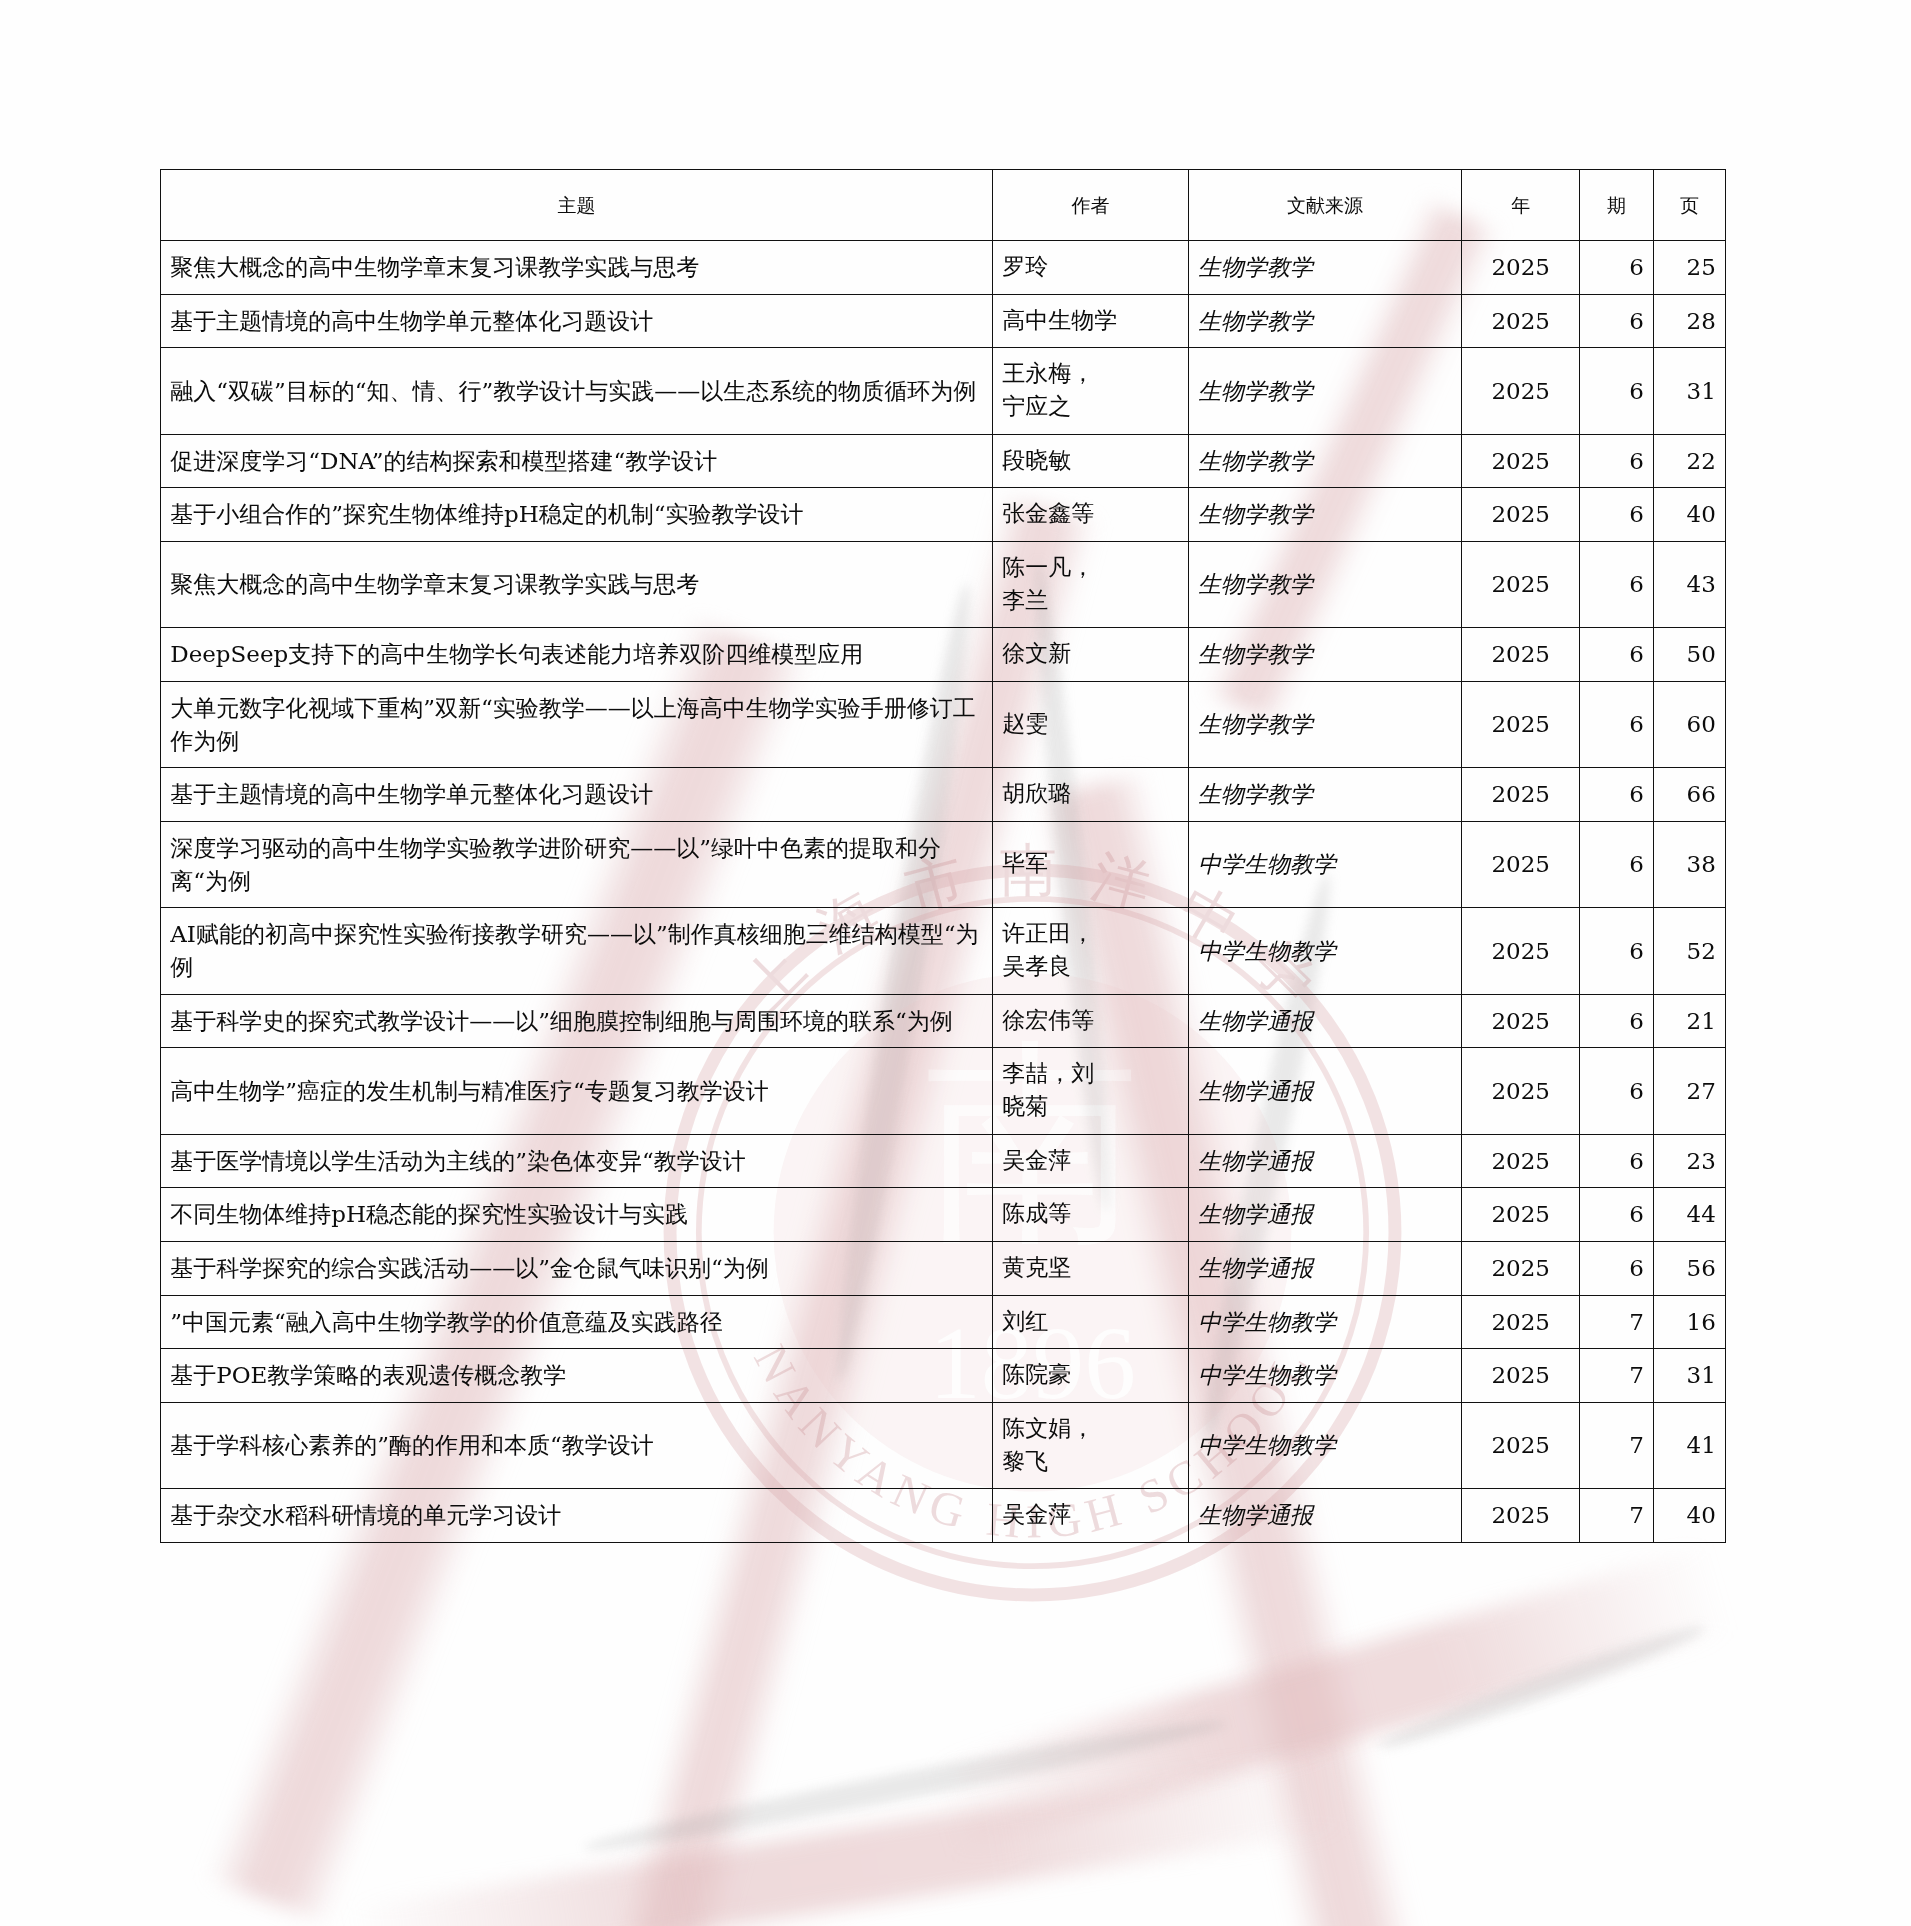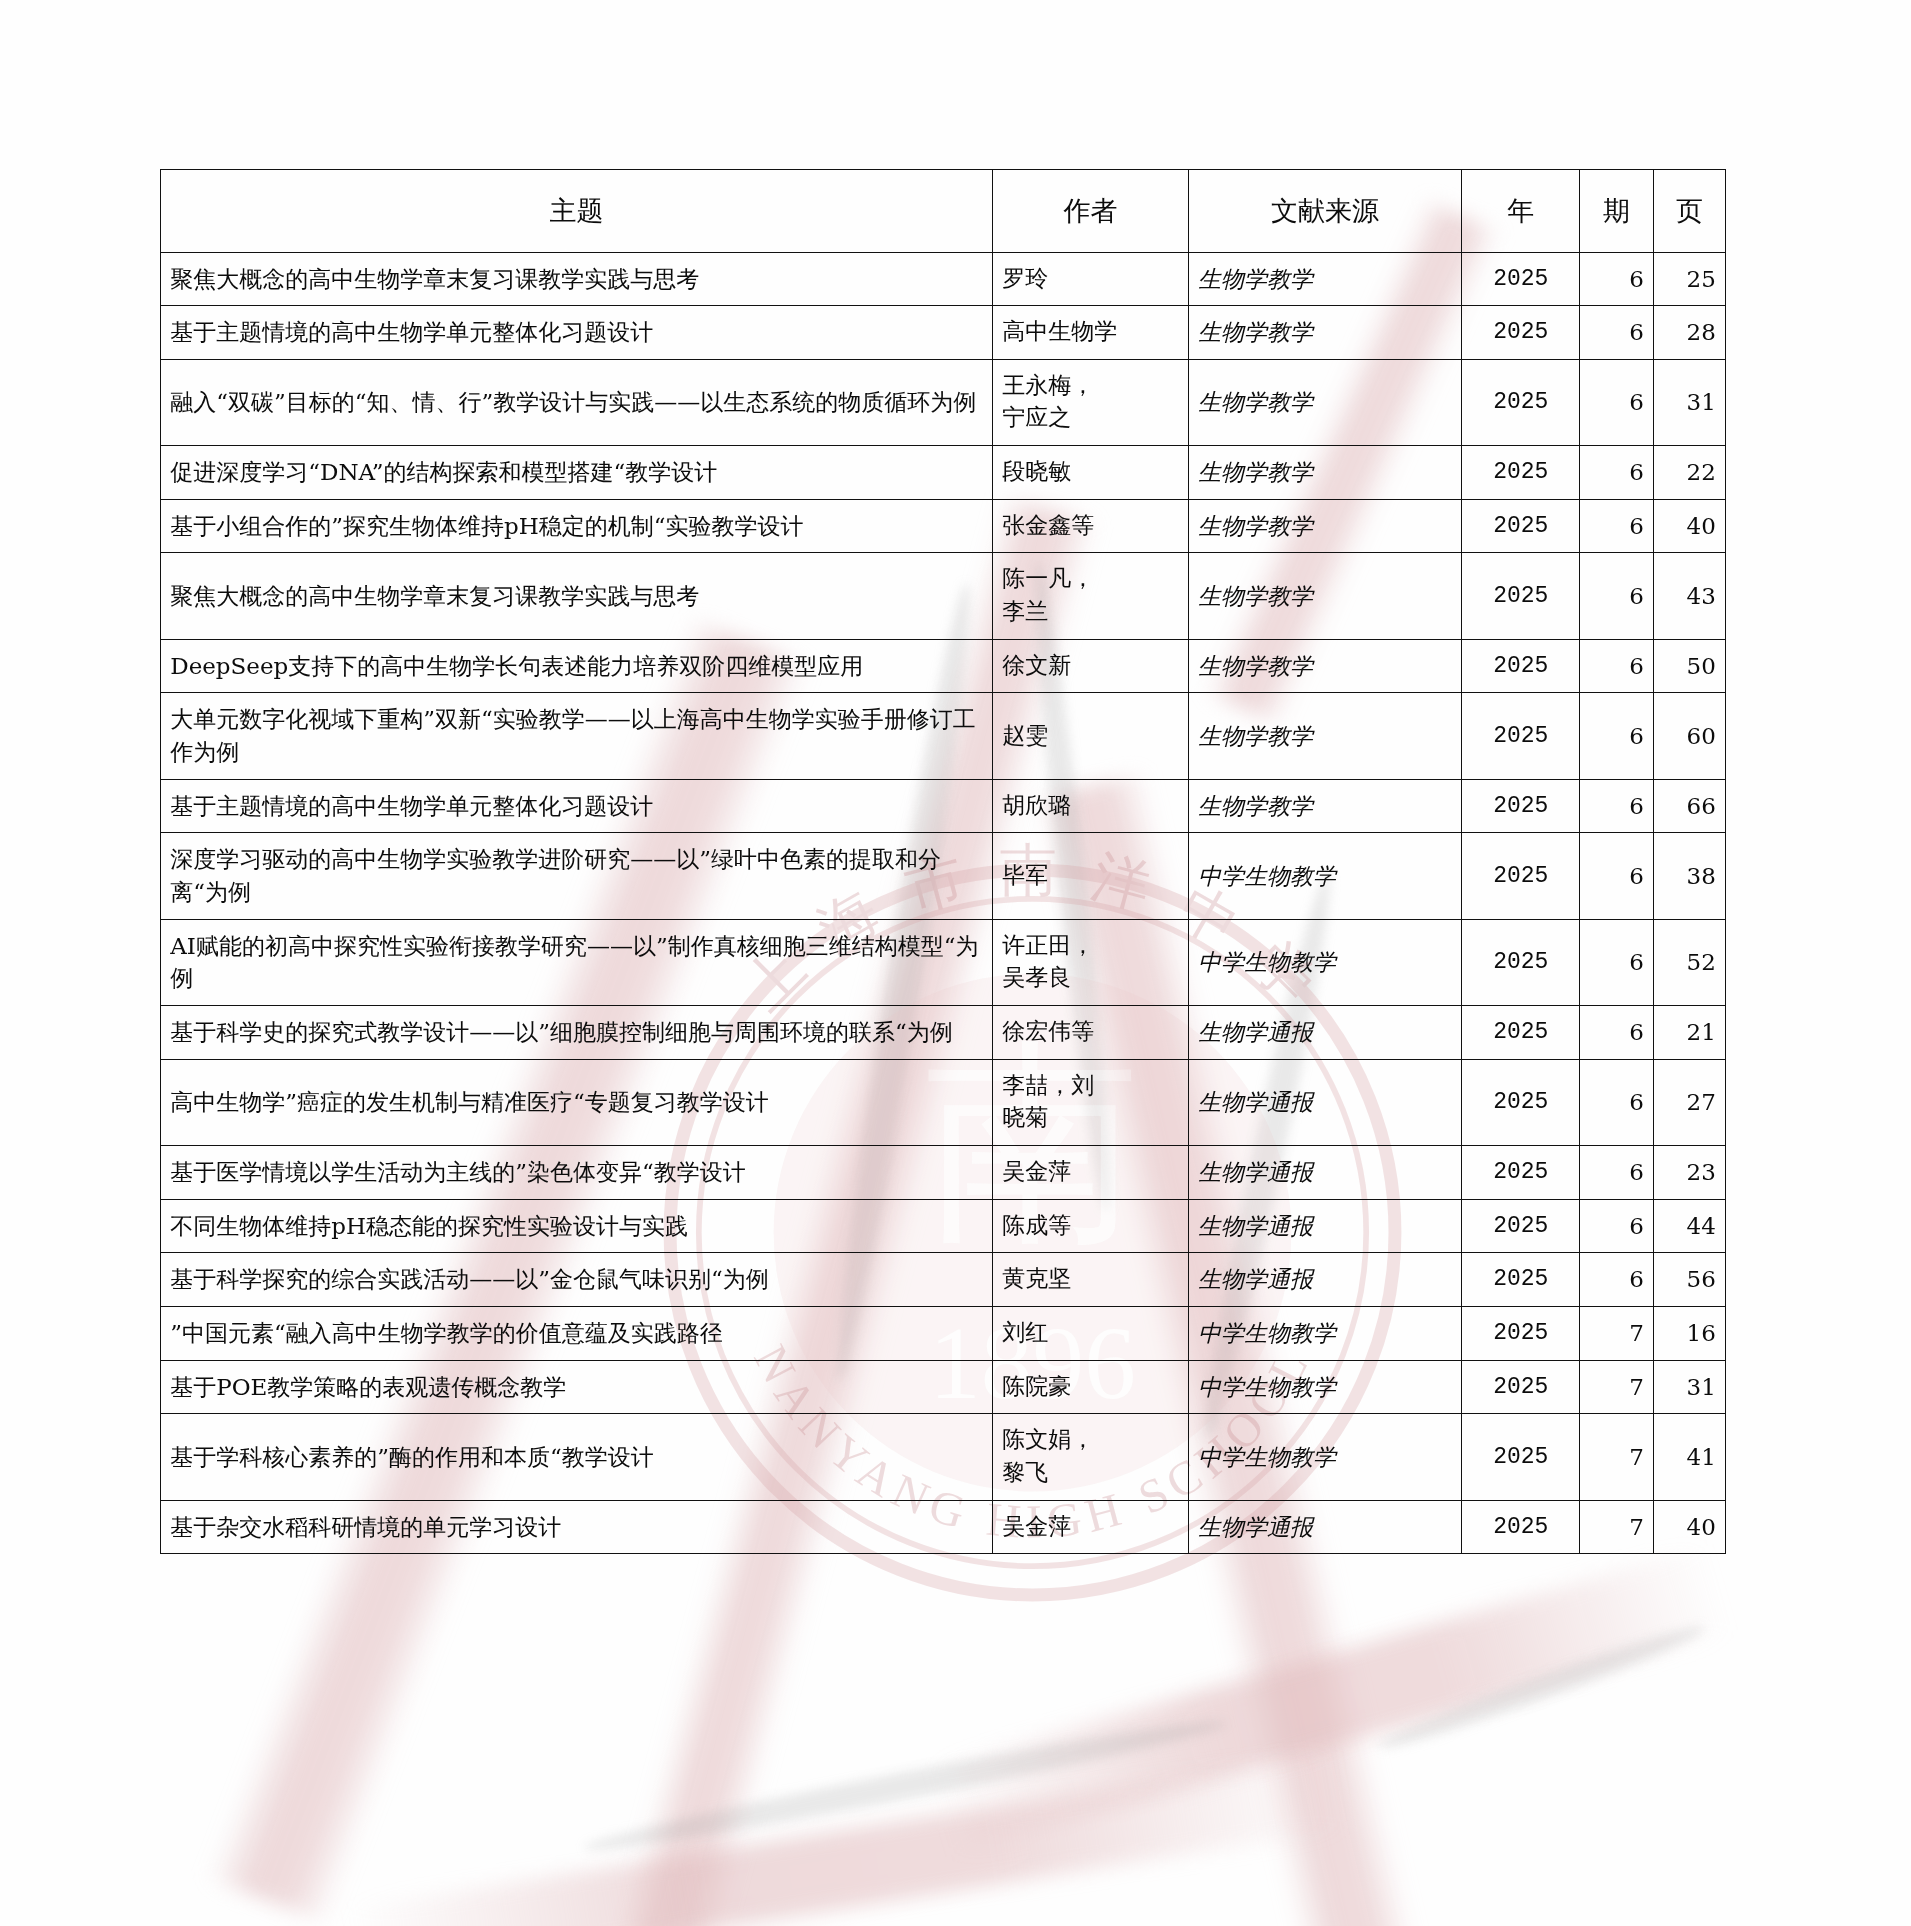--- a/index.html
+++ b/index.html
@@ -84,35 +84,35 @@
     padding: 10px 9.2px;
     vertical-align: middle;
     font-weight: normal;
     background: transparent;
     font-size: 23px;
     line-height: 1.42;
     color: #0c0c0c;
   }
   table.biblio thead th {
     text-align: center;
-    font-size: 27px;
+    font-size: 19px;
     padding-top: 21.6px;
     padding-bottom: 21.6px;
   }
   col.c-topic   { width: 821px; }
   col.c-author  { width: 193px;  }
   col.c-source  { width: 270px;  }
   col.c-year    { width: 116px;  }
   col.c-issue   { width: 73px;  }
   col.c-page    { width: 71px;  }
 
   td.topic  { text-align: left;   }
   td.author { text-align: left;   white-space: pre-line; font-family: Liberation Serif, serif; }
   td.source { text-align: left; white-space: nowrap; font-style: italic; }
-  td.year   { text-align: center; font-family: Liberation Mono, monospace; }
+  td.year   { text-align: center; }
   td.issue  { text-align: right;  }
   td.page   { text-align: right;  }
 </style>
 </head>
 <body>
 
 <div id="page">
 
   <div class="wm-layer">
     <div class="sweep s1"></div>

